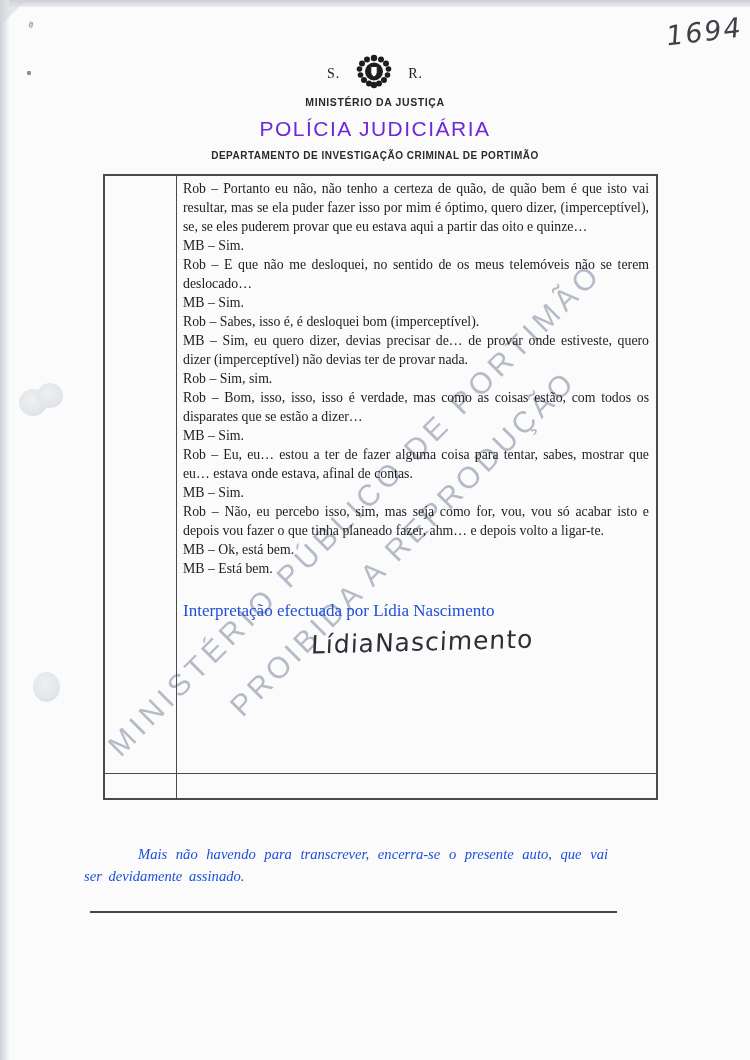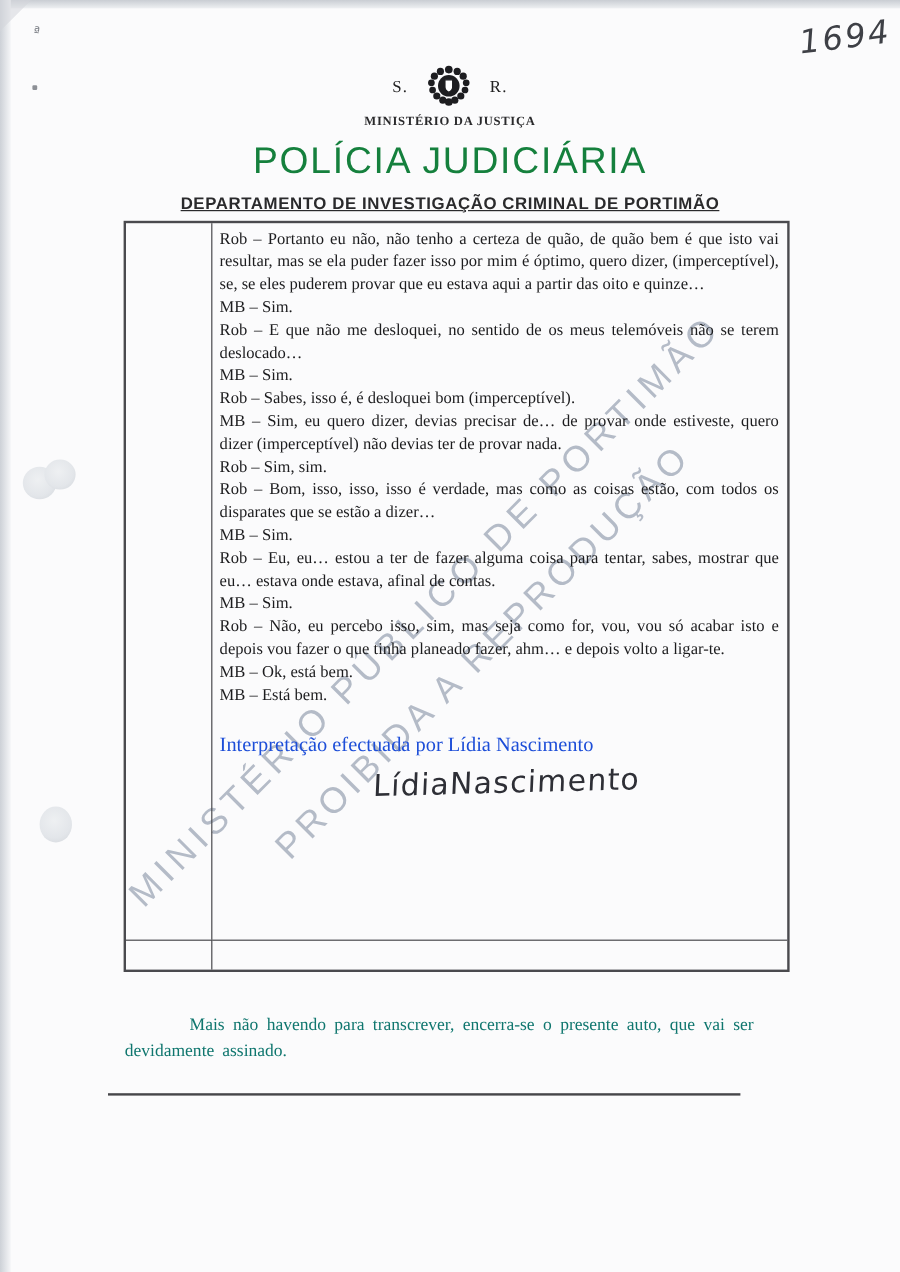--- a/index.html
+++ b/index.html
@@ -22,50 +22,50 @@
   .pen-dot{position:absolute;left:27px;top:71px;width:4px;height:4px;background:#8d9096;
     border-radius:1px;z-index:7;}
   
   .pagenum{position:absolute;left:666px;top:16px;
     font-family:"DejaVu Sans",sans-serif;font-style:italic;
     font-size:27px;color:#3e4046;transform:rotate(-7deg);letter-spacing:2px;z-index:7;}
   
   .hdr{position:absolute;left:0;top:54px;width:750px;text-align:center;z-index:2;}
   .crest-row{display:flex;align-items:center;justify-content:center;gap:14px;height:40px;}
   .crest-letter{font-size:14px;color:#222;letter-spacing:1px;}
-  .ministry{margin-top:2px;font-family:Liberation Serif, serif;
+  .ministry{margin-top:2px;font-family:Liberation Sans, sans-serif;
     font-size:10.5px;font-weight:700;letter-spacing:.6px;color:#2a2a2c;}
   .agency{margin-top:9px;font-family:"Liberation Sans","DejaVu Sans",sans-serif;
-    font-size:31px;font-weight:400;letter-spacing:1.5px;color:#15803d;}
+    font-size:21px;font-weight:400;letter-spacing:1.5px;color:#6d28d9;}
   .dept{margin-top:9px;font-family:"Liberation Sans","DejaVu Sans",sans-serif;
-    font-size:14px;font-weight:700;letter-spacing:.5px;color:#2a2a2c;text-decoration:underline;}
+    font-size:10px;font-weight:700;letter-spacing:.5px;color:#2a2a2c;}
   
   .wm-box{position:absolute;left:60px;top:320px;width:630px;height:420px;
     display:flex;align-items:center;justify-content:center;z-index:0;pointer-events:none;}
   .wm-inner{transform:rotate(-45deg);text-align:center;
     font-family:"Liberation Sans","DejaVu Sans",sans-serif;font-weight:500;}
   .wm-l1{font-size:30px;letter-spacing:5px;white-space:nowrap;}
   .wm-l2{font-size:30px;letter-spacing:4px;white-space:nowrap;margin-top:24px;padding-left:20px;}
   
-  .doc-table{position:absolute;left:103px;top:184px;width:555px;height:626px;
+  .doc-table{position:absolute;left:103px;top:174px;width:555px;height:626px;
     border:2px solid #4a4a4e;box-sizing:border-box;
     display:grid;grid-template-columns:72px 1fr;grid-template-rows:1fr 25px;z-index:1;}
   .c-left{border-right:1.5px solid #4a4a4e;}
   .c-main{padding:3px 7px 0 6px;}
   .c-left2{border-right:1.5px solid #4a4a4e;border-top:1.5px solid #4a4a4e;}
   .c-main2{border-top:1.5px solid #4a4a4e;}
   .tline{margin:0;font-size:13.8px;line-height:19px;text-align:justify;color:#1c1c1e;}
   .interp{margin:23px 0 0 0;font-size:17px;line-height:19px;color:#1d4ed8;}
   .signature{margin:6px 0 0 128px;
     font-family:"DejaVu Sans",sans-serif;font-size:25px;color:#2e2f36;
     transform:rotate(-1.5deg) skewX(-4deg);letter-spacing:1px;white-space:nowrap;}
   
-  .closing{position:absolute;left:104px;top:843px;width:524px;
-    font-size:14.6px;line-height:22px;text-align:justify;
-    text-indent:54px;color:#0f766e;word-spacing:3px;z-index:1;}
+  .closing{position:absolute;left:84px;top:843px;width:524px;
+    font-style:italic;font-size:14.6px;line-height:22px;text-align:justify;
+    text-indent:54px;color:#1d4ed8;word-spacing:3px;z-index:1;}
   .rule{position:absolute;left:90px;top:911px;width:527px;height:2px;background:#46464a;z-index:1;}
   
   .punch{position:absolute;border-radius:50%;
     background:radial-gradient(circle at 45% 40%,#eef0f2 0%,#e3e6ea 60%,#d2d6db 100%);z-index:4;}
   .punch-a1{left:19px;top:389px;width:28px;height:27px;}
   .punch-a2{left:37px;top:383px;width:26px;height:25px;}
   .punch-b{left:33px;top:672px;width:27px;height:30px;}
 </style>
 </head>
 <body>

